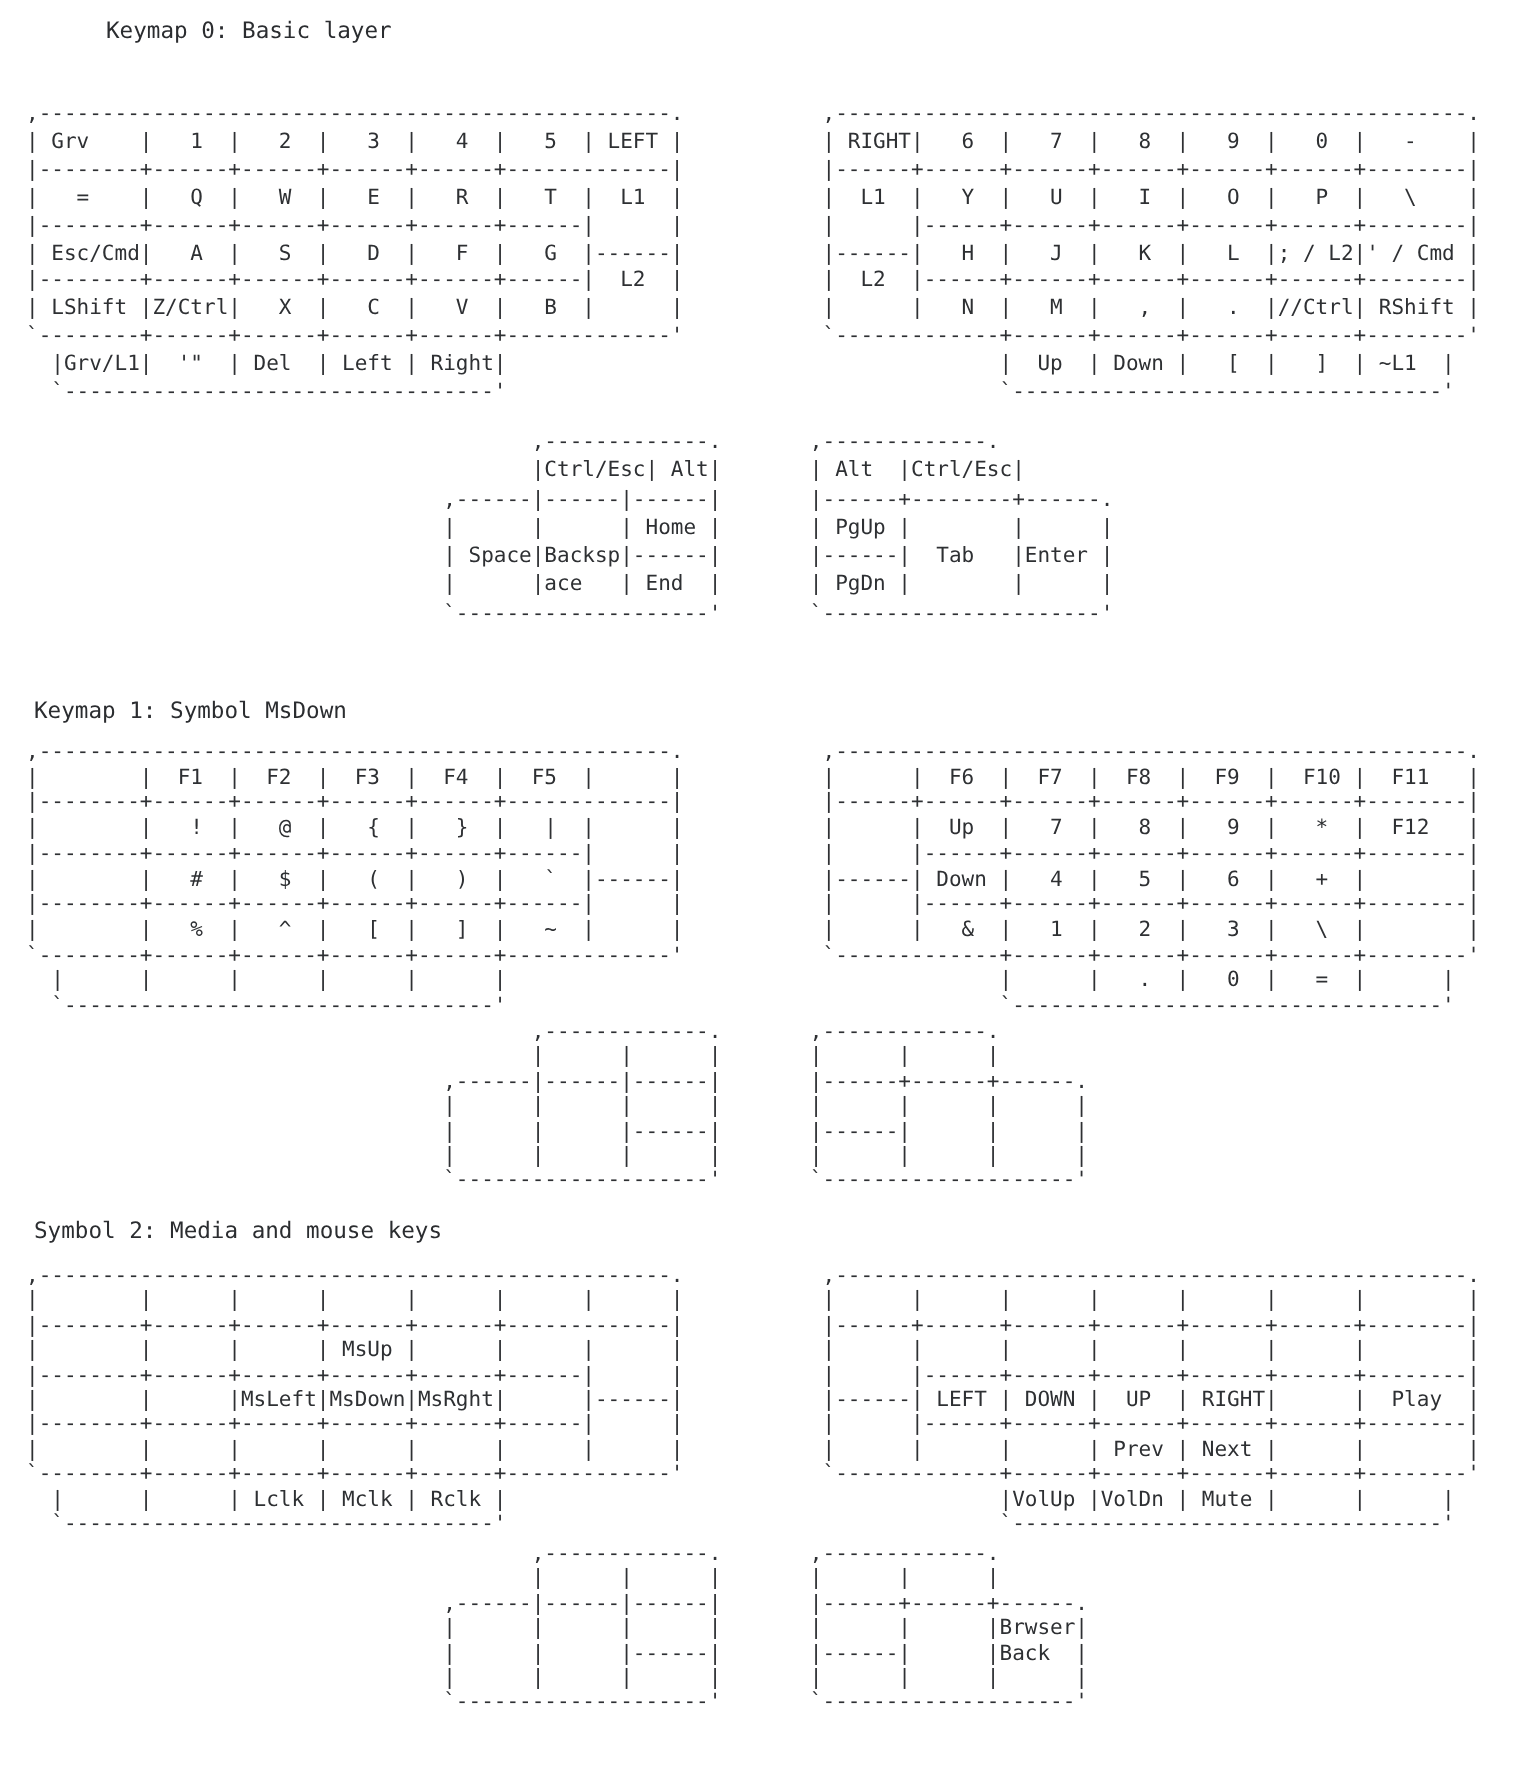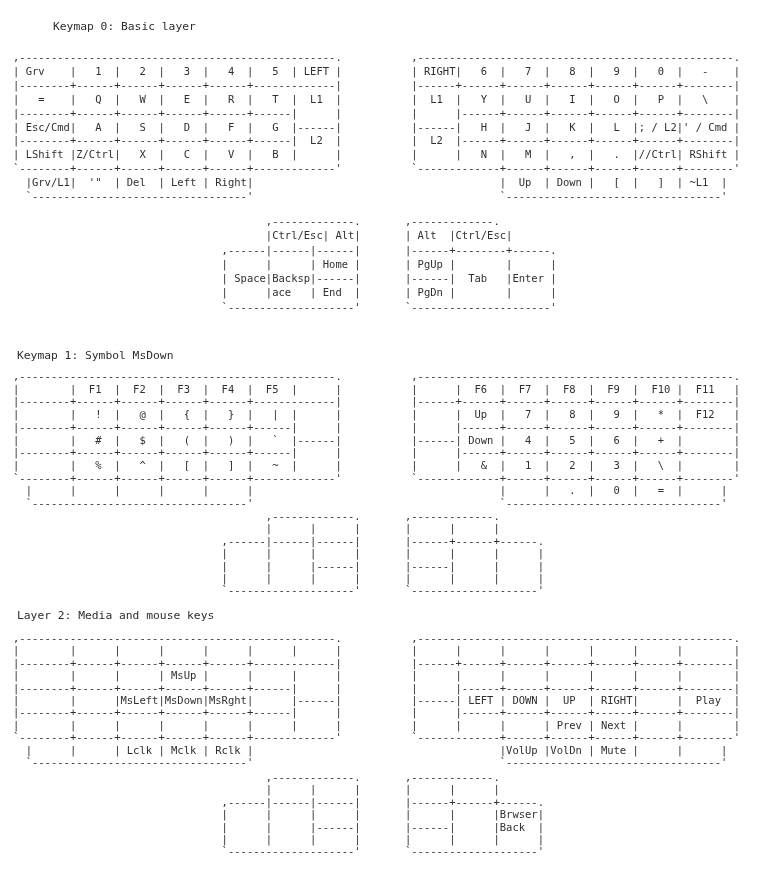--- a/index.html
+++ b/index.html
@@ -23,21 +23,21 @@
     position: absolute;
     left: 13px;
     margin: 0;
     font-family: "DejaVu Sans Mono", "Liberation Mono", monospace;
     font-size: 10.5px;
     color: #2e3033;
     white-space: pre;
     letter-spacing: 0;
     font-variant-ligatures: none;
   }
-  .t0  { top: 20px; padding-left: 36px;  }
+  .t0  { top: 9px; padding-left: 36px;  }
   .t1  { top: 349px; }
   .t2  { top: 609px; }
   .k0m { top: 51px;  line-height: 13.9px; }
   .k0t { top: 214px; line-height: 14.3px; }
   .k1m { top: 370px; line-height: 12.7px; }
   .k1t { top: 510px; line-height: 12.4px; }
   .k2m { top: 632px; line-height: 12.4px; }
   .k2t { top: 771px; line-height: 12.4px; }
 </style>
 </head>
@@ -78,21 +78,21 @@
   |      |      |      |      |      |                                       |      |   .  |   0  |   =  |      |
   `----------------------------------'                                       `----------------------------------'</pre>
   <pre class="art k1t">                                        ,-------------.       ,-------------.
                                         |      |      |       |      |      |
                                  ,------|------|------|       |------+------+------.
                                  |      |      |      |       |      |      |      |
                                  |      |      |------|       |------|      |      |
                                  |      |      |      |       |      |      |      |
                                  `--------------------'       `--------------------'</pre>
 
-  <div class="km-title t2">Layer 2: Media and mouse keys</div>
+  <div class="km-title t2">Symbol 2: Media and mouse keys</div>
   <pre class="art k2m">,--------------------------------------------------.           ,--------------------------------------------------.
 |        |      |      |      |      |      |      |           |      |      |      |      |      |      |        |
 |--------+------+------+------+------+-------------|           |------+------+------+------+------+------+--------|
 |        |      |      | MsUp |      |      |      |           |      |      |      |      |      |      |        |
 |--------+------+------+------+------+------|      |           |      |------+------+------+------+------+--------|
 |        |      |MsLeft|MsDown|MsRght|      |------|           |------| LEFT | DOWN |  UP  | RIGHT|      |  Play  |
 |--------+------+------+------+------+------|      |           |      |------+------+------+------+------+--------|
 |        |      |      |      |      |      |      |           |      |      |      | Prev | Next |      |        |
 `--------+------+------+------+------+-------------'           `-------------+------+------+------+------+--------'
   |      |      | Lclk | Mclk | Rclk |                                       |VolUp |VolDn | Mute |      |      |

